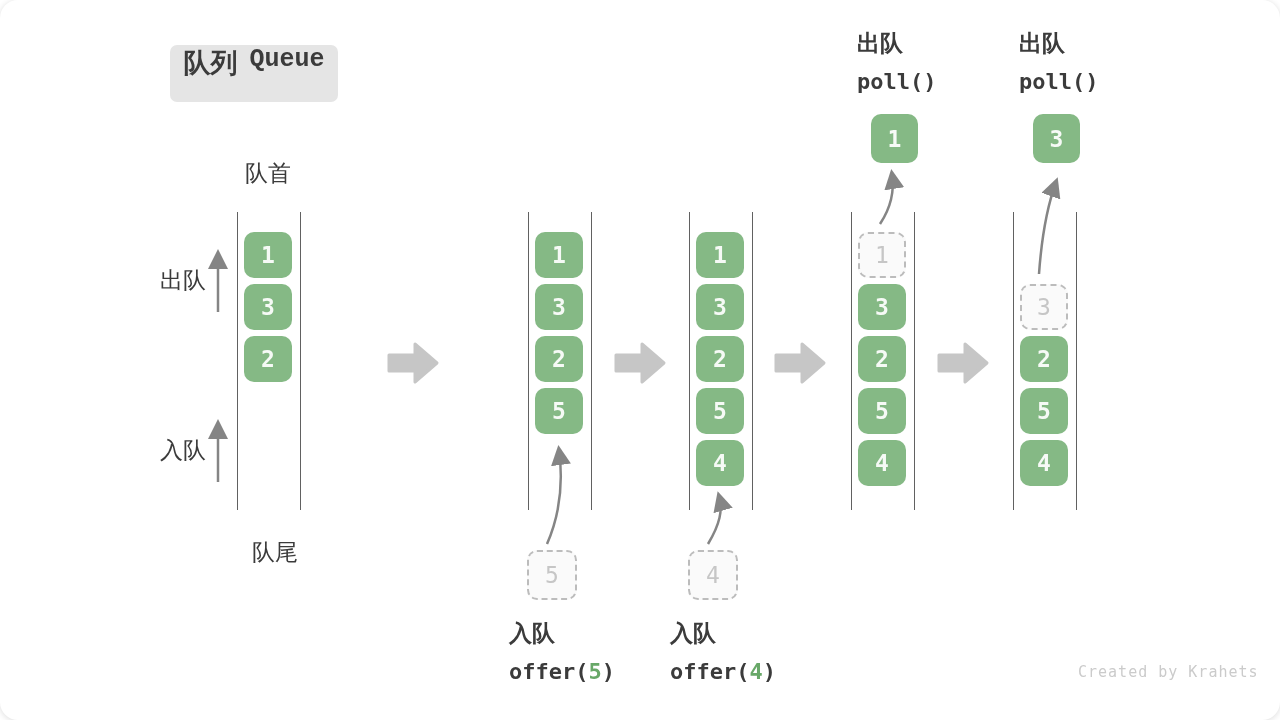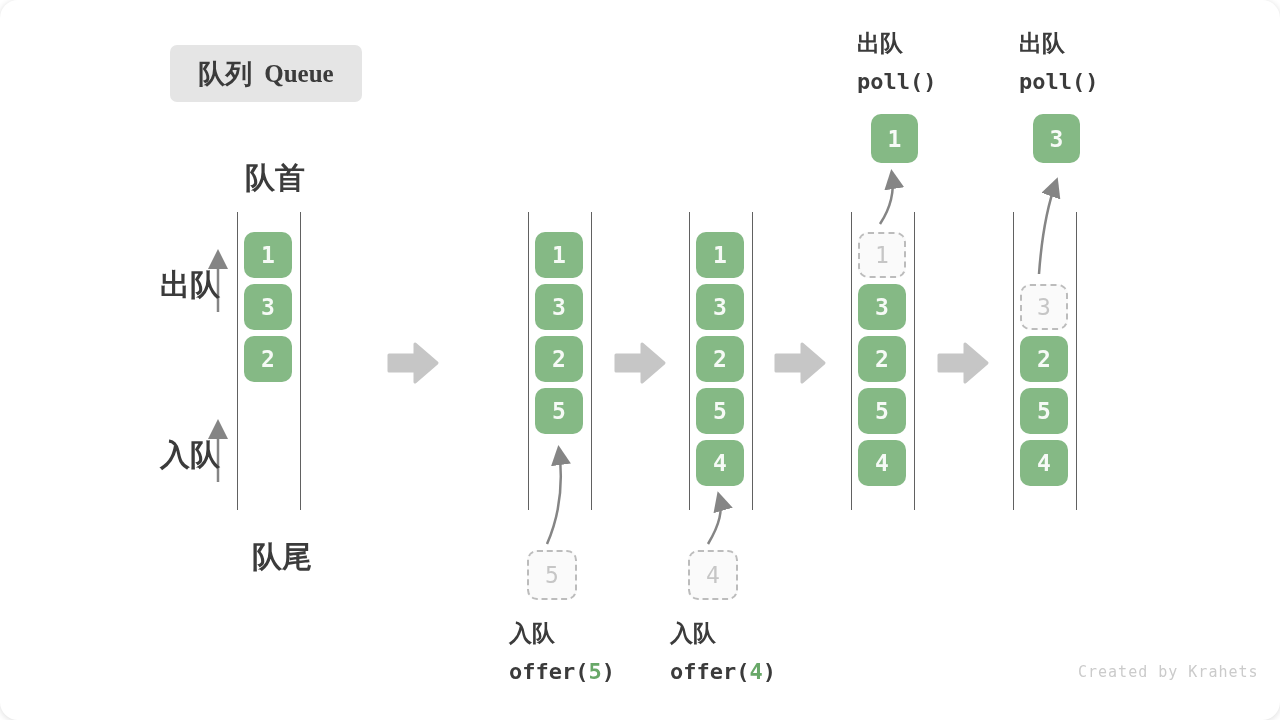--- a/index.html
+++ b/index.html
@@ -5,27 +5,27 @@
   html,body{margin:0;padding:0;background:#fff;}
   .canvas{
     position:relative;width:1280px;height:720px;background:#fff;
     border-radius:18px;box-shadow:0 1px 6px rgba(0,0,0,.14);
     overflow:hidden;font-family:"Liberation Sans","DejaVu Sans",sans-serif;
   }
   .overlay{position:absolute;left:0;top:0;width:1280px;height:720px;pointer-events:none;}
   .thin-arrow{stroke:var(--thin-arrow);stroke-width:2.5;fill:none;}
   .block-arrow{fill:var(--block-arrow);stroke:var(--block-arrow);stroke-width:3;stroke-linejoin:round;}
   .title-badge{
-    position:absolute;left:170px;top:45px;width:192px;height:57px;
+    position:absolute;left:170px;top:45px;width:168px;height:57px;
     background:var(--title-bg);border-radius:7px;
-    display:flex;align-items:center;justify-content:center;gap:12px;
+    display:flex;justify-content:center;gap:12px;
   }
   .title-zh{font-weight:bold;font-size:27px;color:var(--label-text);}
-  .title-en{font-family:Liberation Serif, serif;font-size:25px;font-weight:600;color:var(--label-text);}
-  .zh-label{position:absolute;font-weight:bold;font-size:30px;color:var(--label-text);white-space:nowrap;}
+  .title-en{font-family:Liberation Mono, monospace;font-size:25px;font-weight:600;color:var(--label-text);}
+  .zh-label{position:absolute;font-weight:normal;font-size:23px;color:var(--label-text);white-space:nowrap;}
   .front-label{left:245px;top:158px;}
   .rear-label{left:245px;top:537px;margin-left:7px;}
   .dequeue-side-label{left:160px;top:265px;}
   .enqueue-side-label{left:160px;top:435px;}
   .walls{position:absolute;border-left:1.5px solid var(--wall);border-right:1.5px solid var(--wall);}
   .box{
     position:absolute;display:flex;align-items:center;justify-content:center;
     border-radius:10px;font-family:"DejaVu Sans Mono",monospace;font-size:23px;
     box-sizing:border-box;white-space:nowrap;
   }

